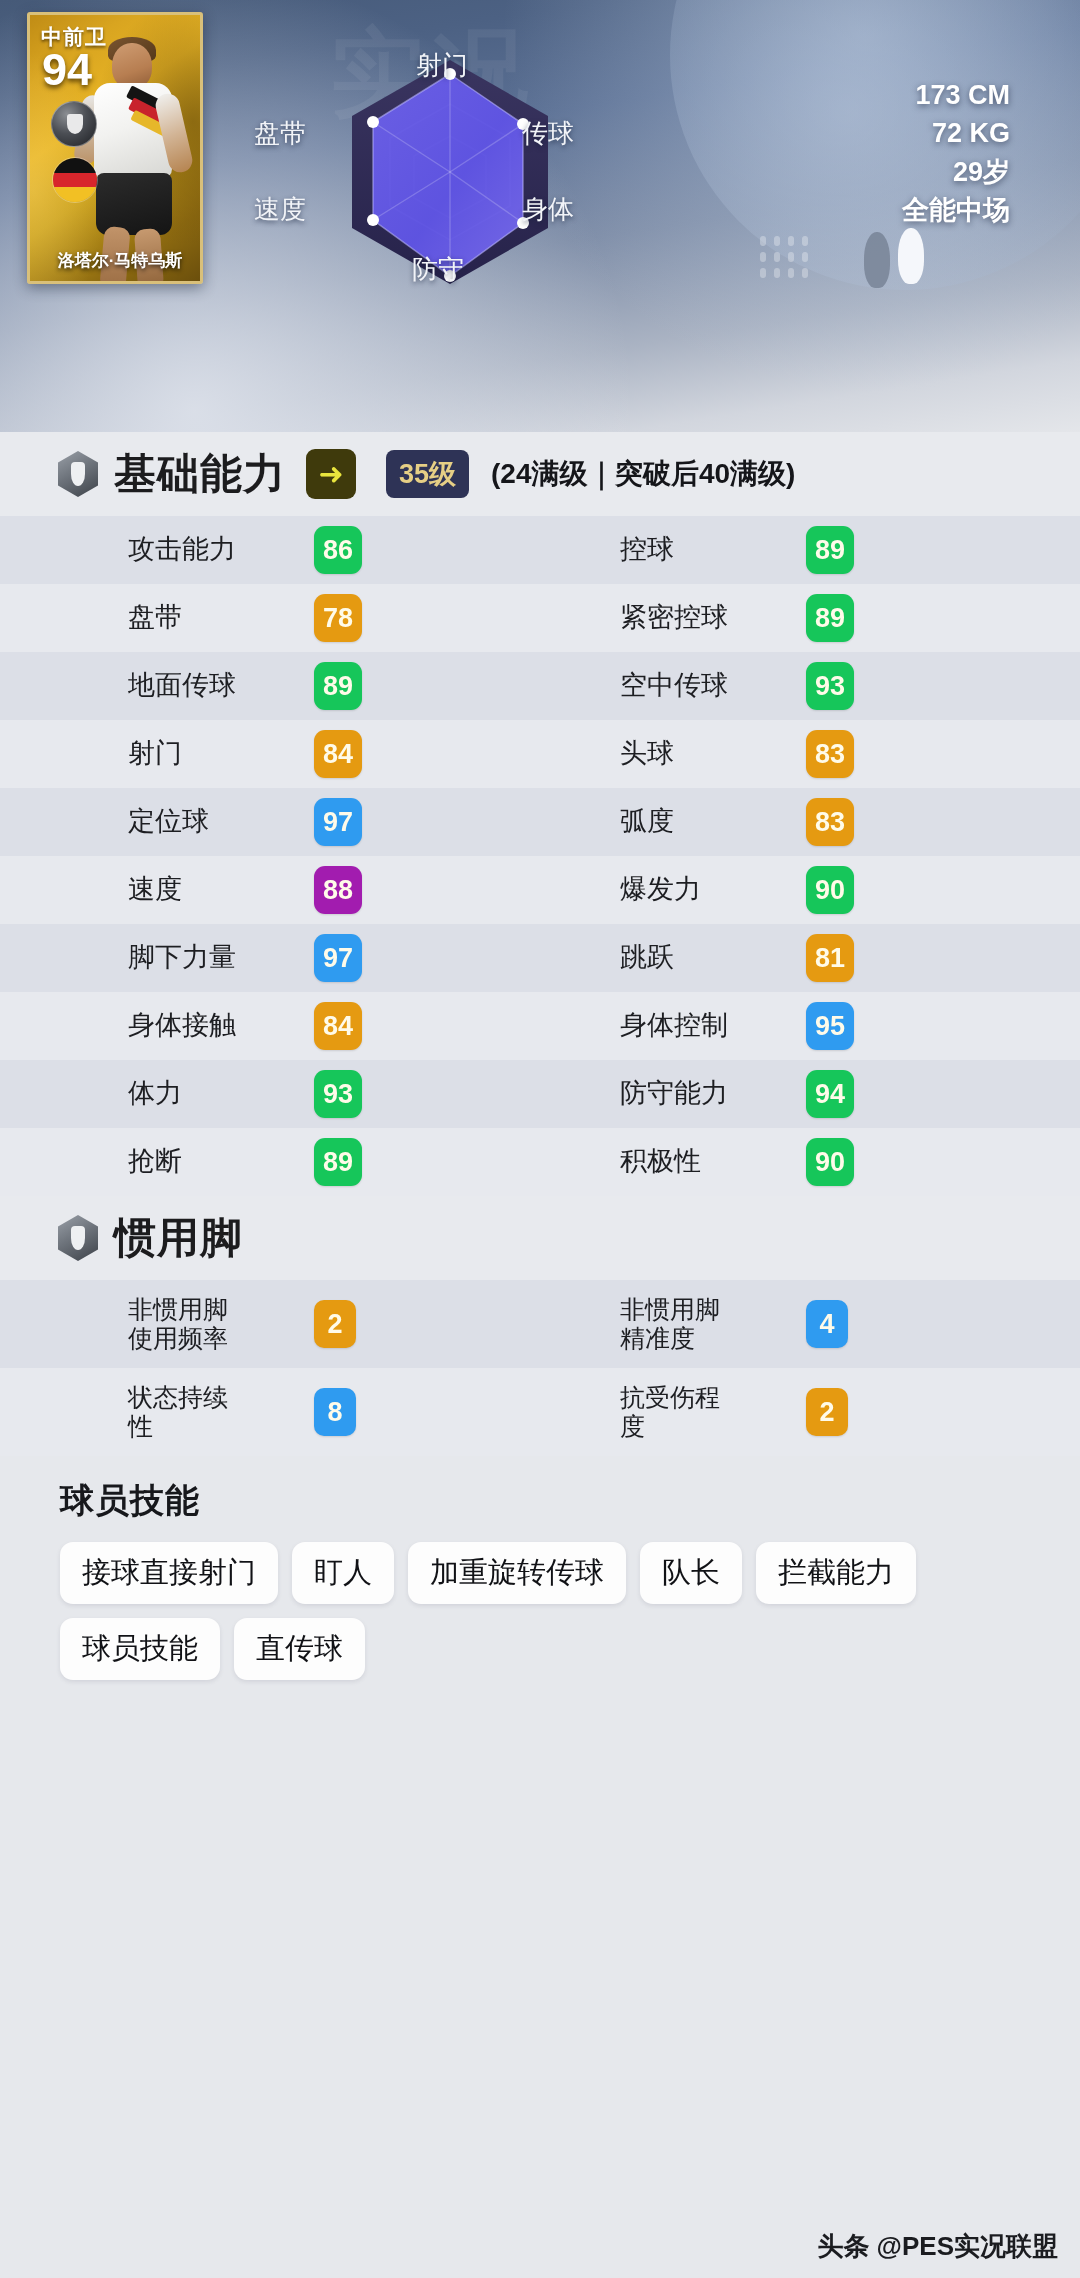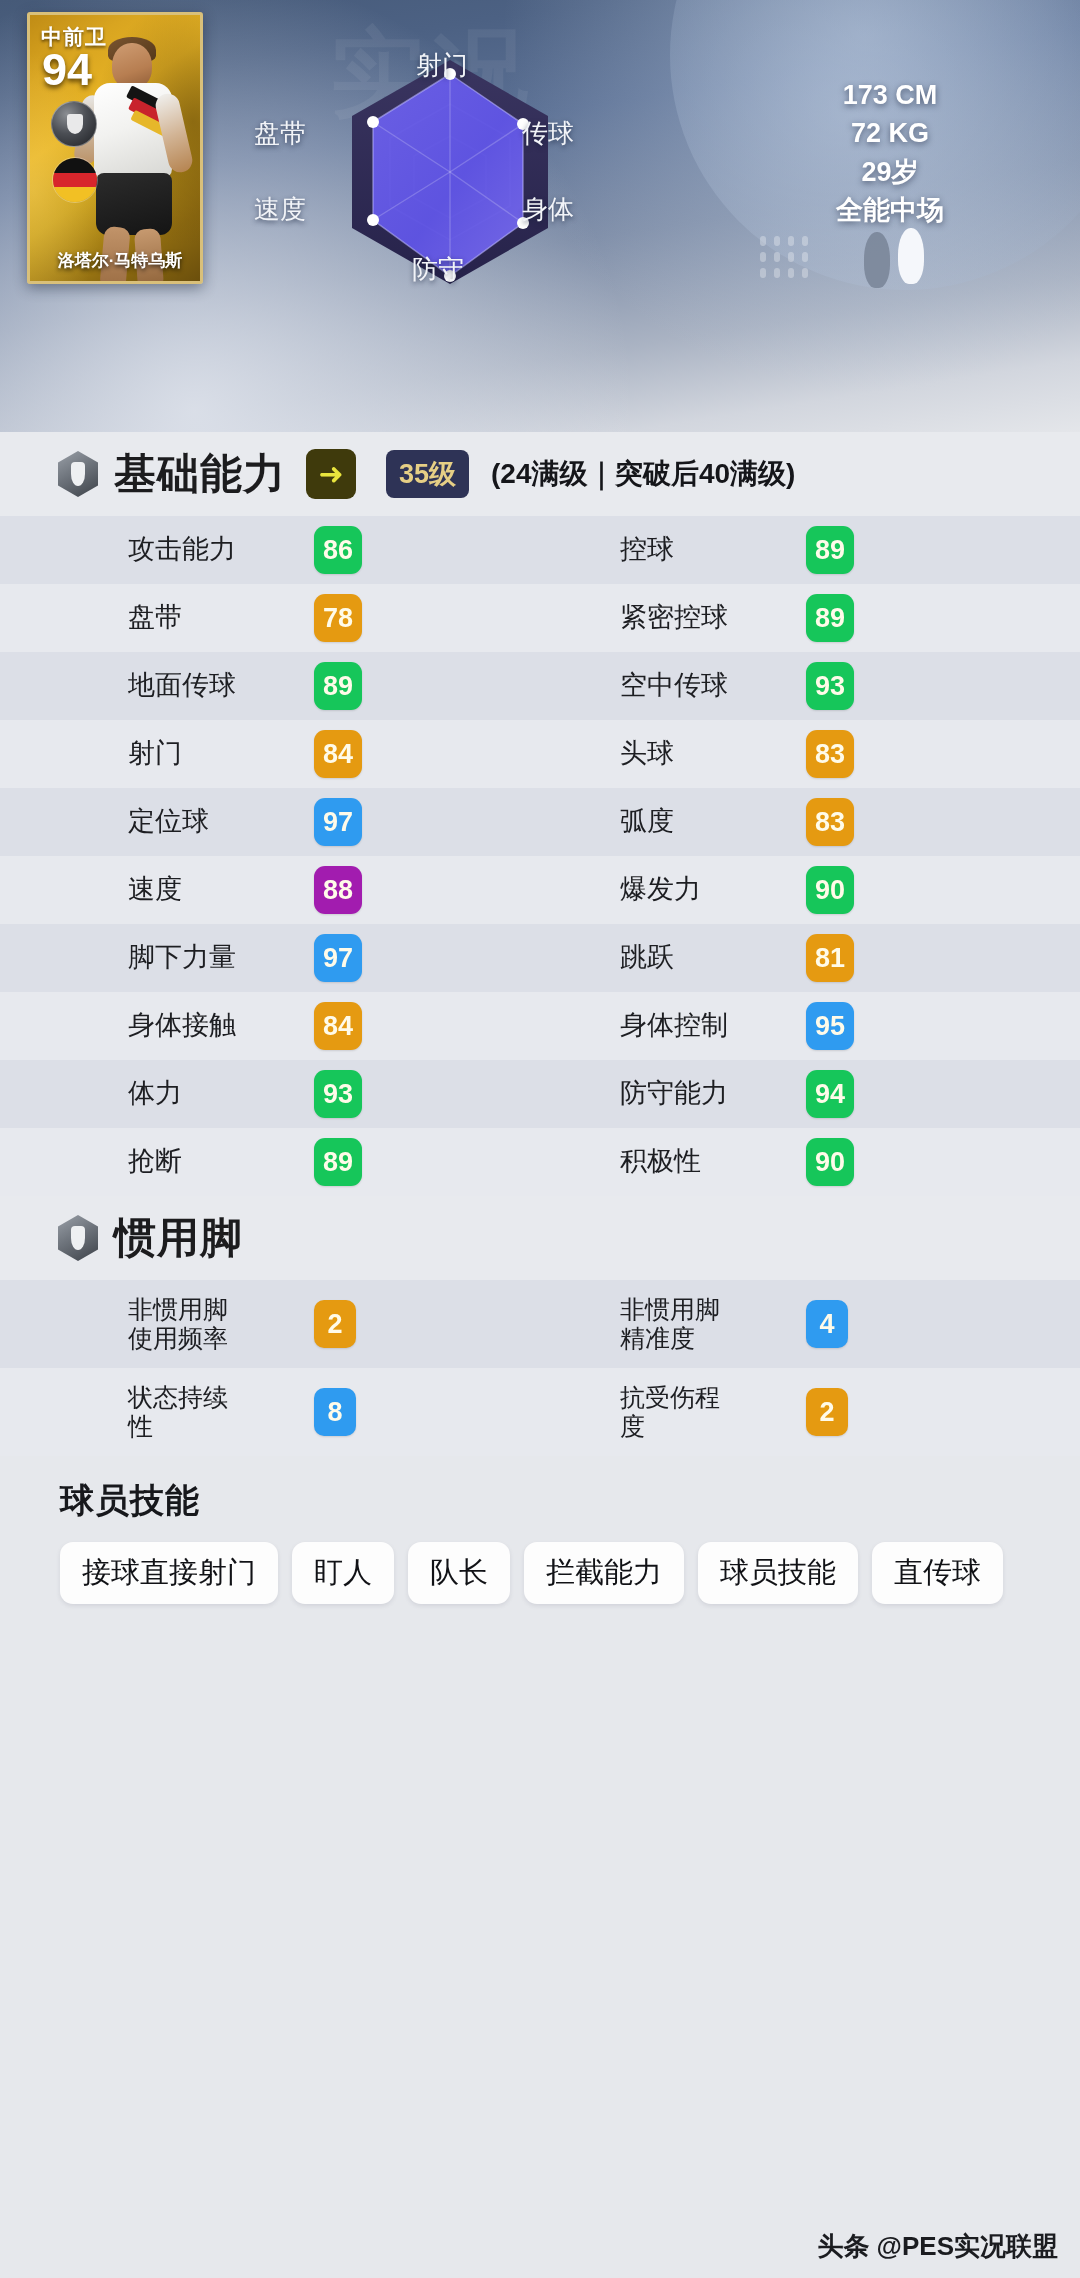--- a/index.html
+++ b/index.html
@@ -170,20 +170,21 @@
   .rl-drib   { left: -46px; top: 92px; }
 
   
   .phys {
     position: absolute; left: 770px; top: 76px; width: 240px;
     text-align: center; color: #fff;
   }
   .phys div {
     font-size: 27px; font-weight: 600; line-height: 1.42;
     text-shadow: 0 2px 6px rgba(25,35,60,0.6);
+    text-align: right;
   }
   .feet { position: absolute; left: 862px; top: 228px; width: 90px; height: 62px; }
   .foot {
     position: absolute; width: 26px; height: 56px;
     border-radius: 48% 48% 42% 42%;
   }
   .foot.left  { left: 2px;  top: 4px; background: rgba(120,132,150,0.85); }
   .foot.right { left: 36px; top: 0px; background: rgba(252,253,255,0.92); }
   .dotgrid { position: absolute; left: 760px; top: 236px; width: 84px; height: 52px; opacity: .30; }
   .dotgrid i {
@@ -525,20 +526,21 @@
           <div class="badge sm" style="background:#e59a11">2</div>
         </div>
       </div>
     </div>
 
   <div class="skills">
     <div class="skills-title">球员技能</div>
     <div class="chips" id="skill-chips">
         <div class="chip">接球直接射门</div>
         <div class="chip">盯人</div>
+        <div class="chip">加重旋转传球</div>
         <div class="chip">队长</div>
         <div class="chip">拦截能力</div>
         <div class="chip">球员技能</div>
         <div class="chip">直传球</div>
       </div>
   </div>
 
   <div class="watermark">头条 @PES实况联盟</div>
 </div>
 

